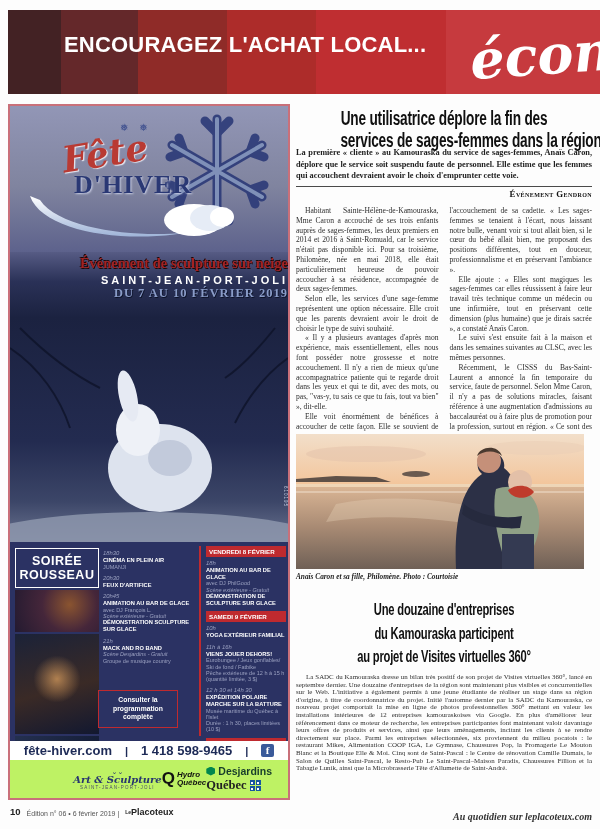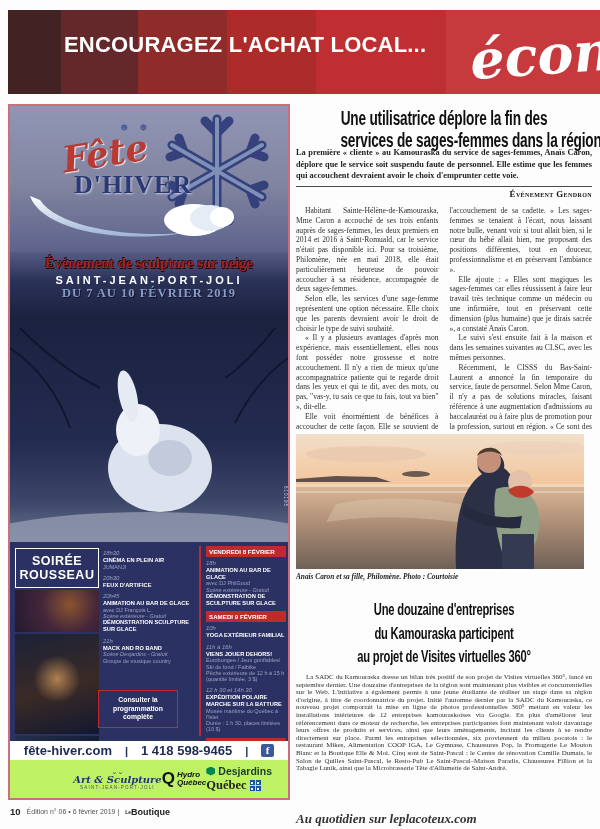--- a/index.html
+++ b/index.html
@@ -15,21 +15,21 @@
 
   
   .ad { position:absolute; left:8px; top:104px; width:282px; height:696px; border:2px solid #c9707a; background:#2b3263; overflow:hidden; }
   .ad-logo { position:absolute; left:0; top:0; width:278px; height:146px;
     background:linear-gradient(180deg,#9296b6 0%,#80849f 55%,#5d628c 100%); }
   .fete { position:absolute; left:52px; top:26px; font-family:"DejaVu Serif",serif; font-style:italic; font-weight:bold; font-size:36px; color:#b93a33; transform:rotate(-9deg); text-shadow:1px 1px 1px #e8e9f2; }
   .dhiver { position:absolute; left:64px; top:64px; font-family:"Liberation Serif",serif; font-weight:bold; font-size:26px; color:#2a3874; letter-spacing:1px; text-shadow:1px 1px 2px #c9cee4; }
   .swooshsvg { position:absolute; left:14px; top:84px; }
   .snowsvg { position:absolute; right:12px; top:2px; }
   .minisnow { position:absolute; left:110px; top:16px; font-size:10px; color:#3e4f8e; letter-spacing:4px; }
-  .ad-titleblock { position:absolute; left:0; top:146px; width:278px; height:66px; text-align:center;
+  .ad-titleblock { position:absolute; left:0; top:146px; width:278px; height:66px; text-align:right;
     background:linear-gradient(180deg,#565b84 0%,#2a3157 45%,#1b2240 100%); }
   .ev-title { font-family:"Liberation Serif",serif; font-weight:bold; font-size:14.5px; color:#a32222; padding-top:3px;
     text-shadow:.6px .6px 0 #1c0808, -.6px -.6px 0 #1c0808; }
   .ev-loc { font-size:11px; font-weight:bold; color:#fff; letter-spacing:3px; margin-top:2px; }
   .ev-dates { font-family:"Liberation Serif",serif; font-weight:bold; font-size:12.5px; color:#8a9cc8; letter-spacing:1px; text-shadow:.7px .7px 0 #0d1328; }
   .ad-night { position:absolute; left:0; top:212px; width:278px; height:224px; }
   .ad-code { position:absolute; right:0px; top:380px; writing-mode:vertical-rl; font-size:4.5px; color:#cdd4e8; letter-spacing:1px; }
 
   .ad-sched { position:absolute; left:0; top:436px; width:278px; height:199px; background:#2b3263; overflow:hidden; }
   .col-soiree { position:absolute; left:5px; top:6px; width:84px; }
@@ -80,24 +80,24 @@
   .rule { position:absolute; left:296px; top:186px; width:296px; border-top:1px solid #4a4a4a; }
   .byline { position:absolute; left:296px; top:189px; width:296px; text-align:right; font-family:"Liberation Serif",serif; font-weight:bold; font-variant:small-caps; font-size:8.8px; color:#111; letter-spacing:.4px; }
   .body2col { position:absolute; left:296px; top:206px; width:296px; height:230px; column-count:2; column-gap:11px;
     font-family:"Liberation Serif",serif; font-size:7.6px; line-height:9.8px; text-align:justify; color:#2e2e2e; overflow:hidden; }
   .body2col p { text-indent:9px; }
   .photo1 { position:absolute; left:296px; top:434px; width:288px; height:135px; }
   .caption { position:absolute; left:296px; top:572px; width:296px; font-family:"Liberation Serif",serif; font-style:italic; font-weight:bold; font-size:7.3px; color:#222; }
   .a2-hl { top:598px; font-size:16px; line-height:23.5px; }
   .a2-body { position:absolute; left:296px; top:673px; width:296px; font-family:"Liberation Serif",serif; font-size:6.9px; line-height:7.6px; text-align:justify; color:#2e2e2e; }
   .a2-body p { text-indent:10px; }
-  .tagline { position:absolute; left:296px; top:811px; width:296px; text-align:left; font-family:"Liberation Serif",serif; font-style:italic; font-weight:bold; font-size:13px; color:#333; }
+  .tagline { position:absolute; left:296px; top:811px; width:296px; text-align:right; font-family:"Liberation Serif",serif; font-style:italic; font-weight:bold; font-size:10px; color:#333; }
 
   
-  .footer { position:absolute; left:10px; top:806px; display:flex; align-items:center; gap:6px; }
+  .footer { position:absolute; left:10px; top:806px; display:flex; align-items:flex-end; gap:6px; }
   .footer .pg { font-weight:bold; font-size:9.5px; color:#222; }
   .footer .ed { font-size:7px; color:#555; }
   .footer .brand { font-weight:bold; font-size:9px; color:#222; }
   .footer .brand .le { font-size:5px; vertical-align:1px; }
 </style>
 </head>
 <body>
 
 <div class="page">
 
@@ -278,21 +278,21 @@
   <div class="hl a1-hl">
     <span class="ln">Une utilisatrice déplore la fin des</span>
     <span class="ln">services de sages-femmes dans la région</span>
   </div>
   <div class="lead">La première « cliente » au Kamouraska du service de sages-femmes, Anaïs Caron, déplore que le service soit suspendu faute de personnel. Elle estime que les femmes qui accouchent devraient avoir le choix d'emprunter cette voie.</div>
   <div class="rule"></div>
   <div class="byline">Événement Gendron</div>
 
   <div class="body2col">
     <p>Habitant Sainte-Hélène-de-Kamouraska, Mme Caron a accouché de ses trois enfants auprès de sages-femmes, les deux premiers en 2014 et 2016 à Saint-Romuald, car le service n'était pas disponible ici. Pour sa troisième, Philomène, née en mai 2018, elle était particulièrement heureuse de pouvoir accoucher à sa résidence, accompagnée de deux sages-femmes.</p>
-    <p>Selon elle, les services d'une sage-femme représentent une option nécessaire. Elle choix que les parents devraient avoir le droit de choisir le type de suivi souhaité.</p>
+    <p>Selon elle, les services d'une sage-femme représentent une option nécessaire. Elle croit que les parents devraient avoir le droit de choisir le type de suivi souhaité.</p>
     <p>« Il y a plusieurs avantages d'après mon expérience, mais essentiellement, elles nous font posséder notre grossesse et notre accouchement. Il n'y a rien de mieux qu'une accompagnatrice patiente qui te regarde droit dans les yeux et qui te dit, avec des mots, ou pas, "vas-y, tu sais ce que tu fais, tout va bien" », dit-elle.</p>
     <p>Elle voit énormément de bénéfices à accoucher de cette façon. Elle se souvient de l'accouchement de sa cadette. « Les sages-femmes se tenaient à l'écart, nous laissant notre bulle, venant voir si tout allait bien, si le cœur du bébé allait bien, me proposant des positions différentes, tout en douceur, professionnalisme et en préservant l'ambiance ».</p>
     <p>Elle ajoute : « Elles sont magiques les sages-femmes car elles réussissent à faire leur travail très technique comme un médecin ou une infirmière, tout en préservant cette dimension (plus humaine) que je dirais sacrée », a constaté Anaïs Caron.</p>
     <p>Le suivi s'est ensuite fait à la maison et dans les semaines suivantes au CLSC, avec les mêmes personnes.</p>
     <p>Récemment, le CISSS du Bas-Saint-Laurent a annoncé la fin temporaire du service, faute de personnel. Selon Mme Caron, il n'y a pas de solutions miracles, faisant référence à une augmentation d'admissions au baccalauréat ou à faire plus de promotion pour la profession, surtout en région. « Ce sont des professionnelles de l'accouchement. Elles font quatre années d'études, elles savent ce qu'elles font », ajoute la mère de famille.</p>
 
   </div>
 
   <svg class="photo1" width="288" height="135" viewBox="0 0 288 135" preserveAspectRatio="none">
     <defs>
@@ -333,16 +333,16 @@
   </div>
   <div class="a2-body">
     <p>La SADC du Kamouraska dresse un bilan très positif de son projet de Visites virtuelles 360°, lancé en septembre dernier. Une douzaine d'entreprises de la région sont maintenant plus visibles et concurrentielles sur le Web. L'initiative a également permis à une jeune étudiante de réaliser un stage dans sa région d'origine, à titre de coordonnatrice du projet. Initié l'automne dernier par la SADC du Kamouraska, ce nouveau projet comportait la mise en ligne de photos professionnelles 360° mettant en valeur les installations intérieures de 12 entreprises kamouraskoises via Google. En plus d'améliorer leur référencement dans ce moteur de recherche, les entreprises participantes font maintenant valoir davantage leurs offres de produits et services, ainsi que leurs aménagements, incitant les clients à se rendre directement sur place. Parmi les entreprises sélectionnées, six proviennent du milieu pocatois : le restaurant Mikes, Alimentation COOP IGA, Le Gymnase, Chaussures Pop, la Fromagerie Le Mouton Blanc et la Boutique Elle &amp; Moi. Cinq sont de Saint-Pascal : le Centre de rénovation Camille Dumais, le Salon de Quilles Saint-Pascal, le Resto-Pub Le Saint-Pascal–Maison Paradis, Chaussures Fillion et la Tabagie Lunik, ainsi que la Microbrasserie Tête d'Allumette de Saint-André.</p>
   </div>
 
   <div class="tagline">Au quotidien sur leplacoteux.com</div>
 
   <div class="footer">
     <span class="pg">10</span>
     <span class="ed">Édition n° 06 • 6 février 2019 |</span>
-    <span class="brand"><span class="le">Le</span><span>Boutique</span></span>
+    <span class="brand"><span class="le">Le</span><span>Placoteux</span></span>
   </div>
 
 </div>
 
 </body></html>

